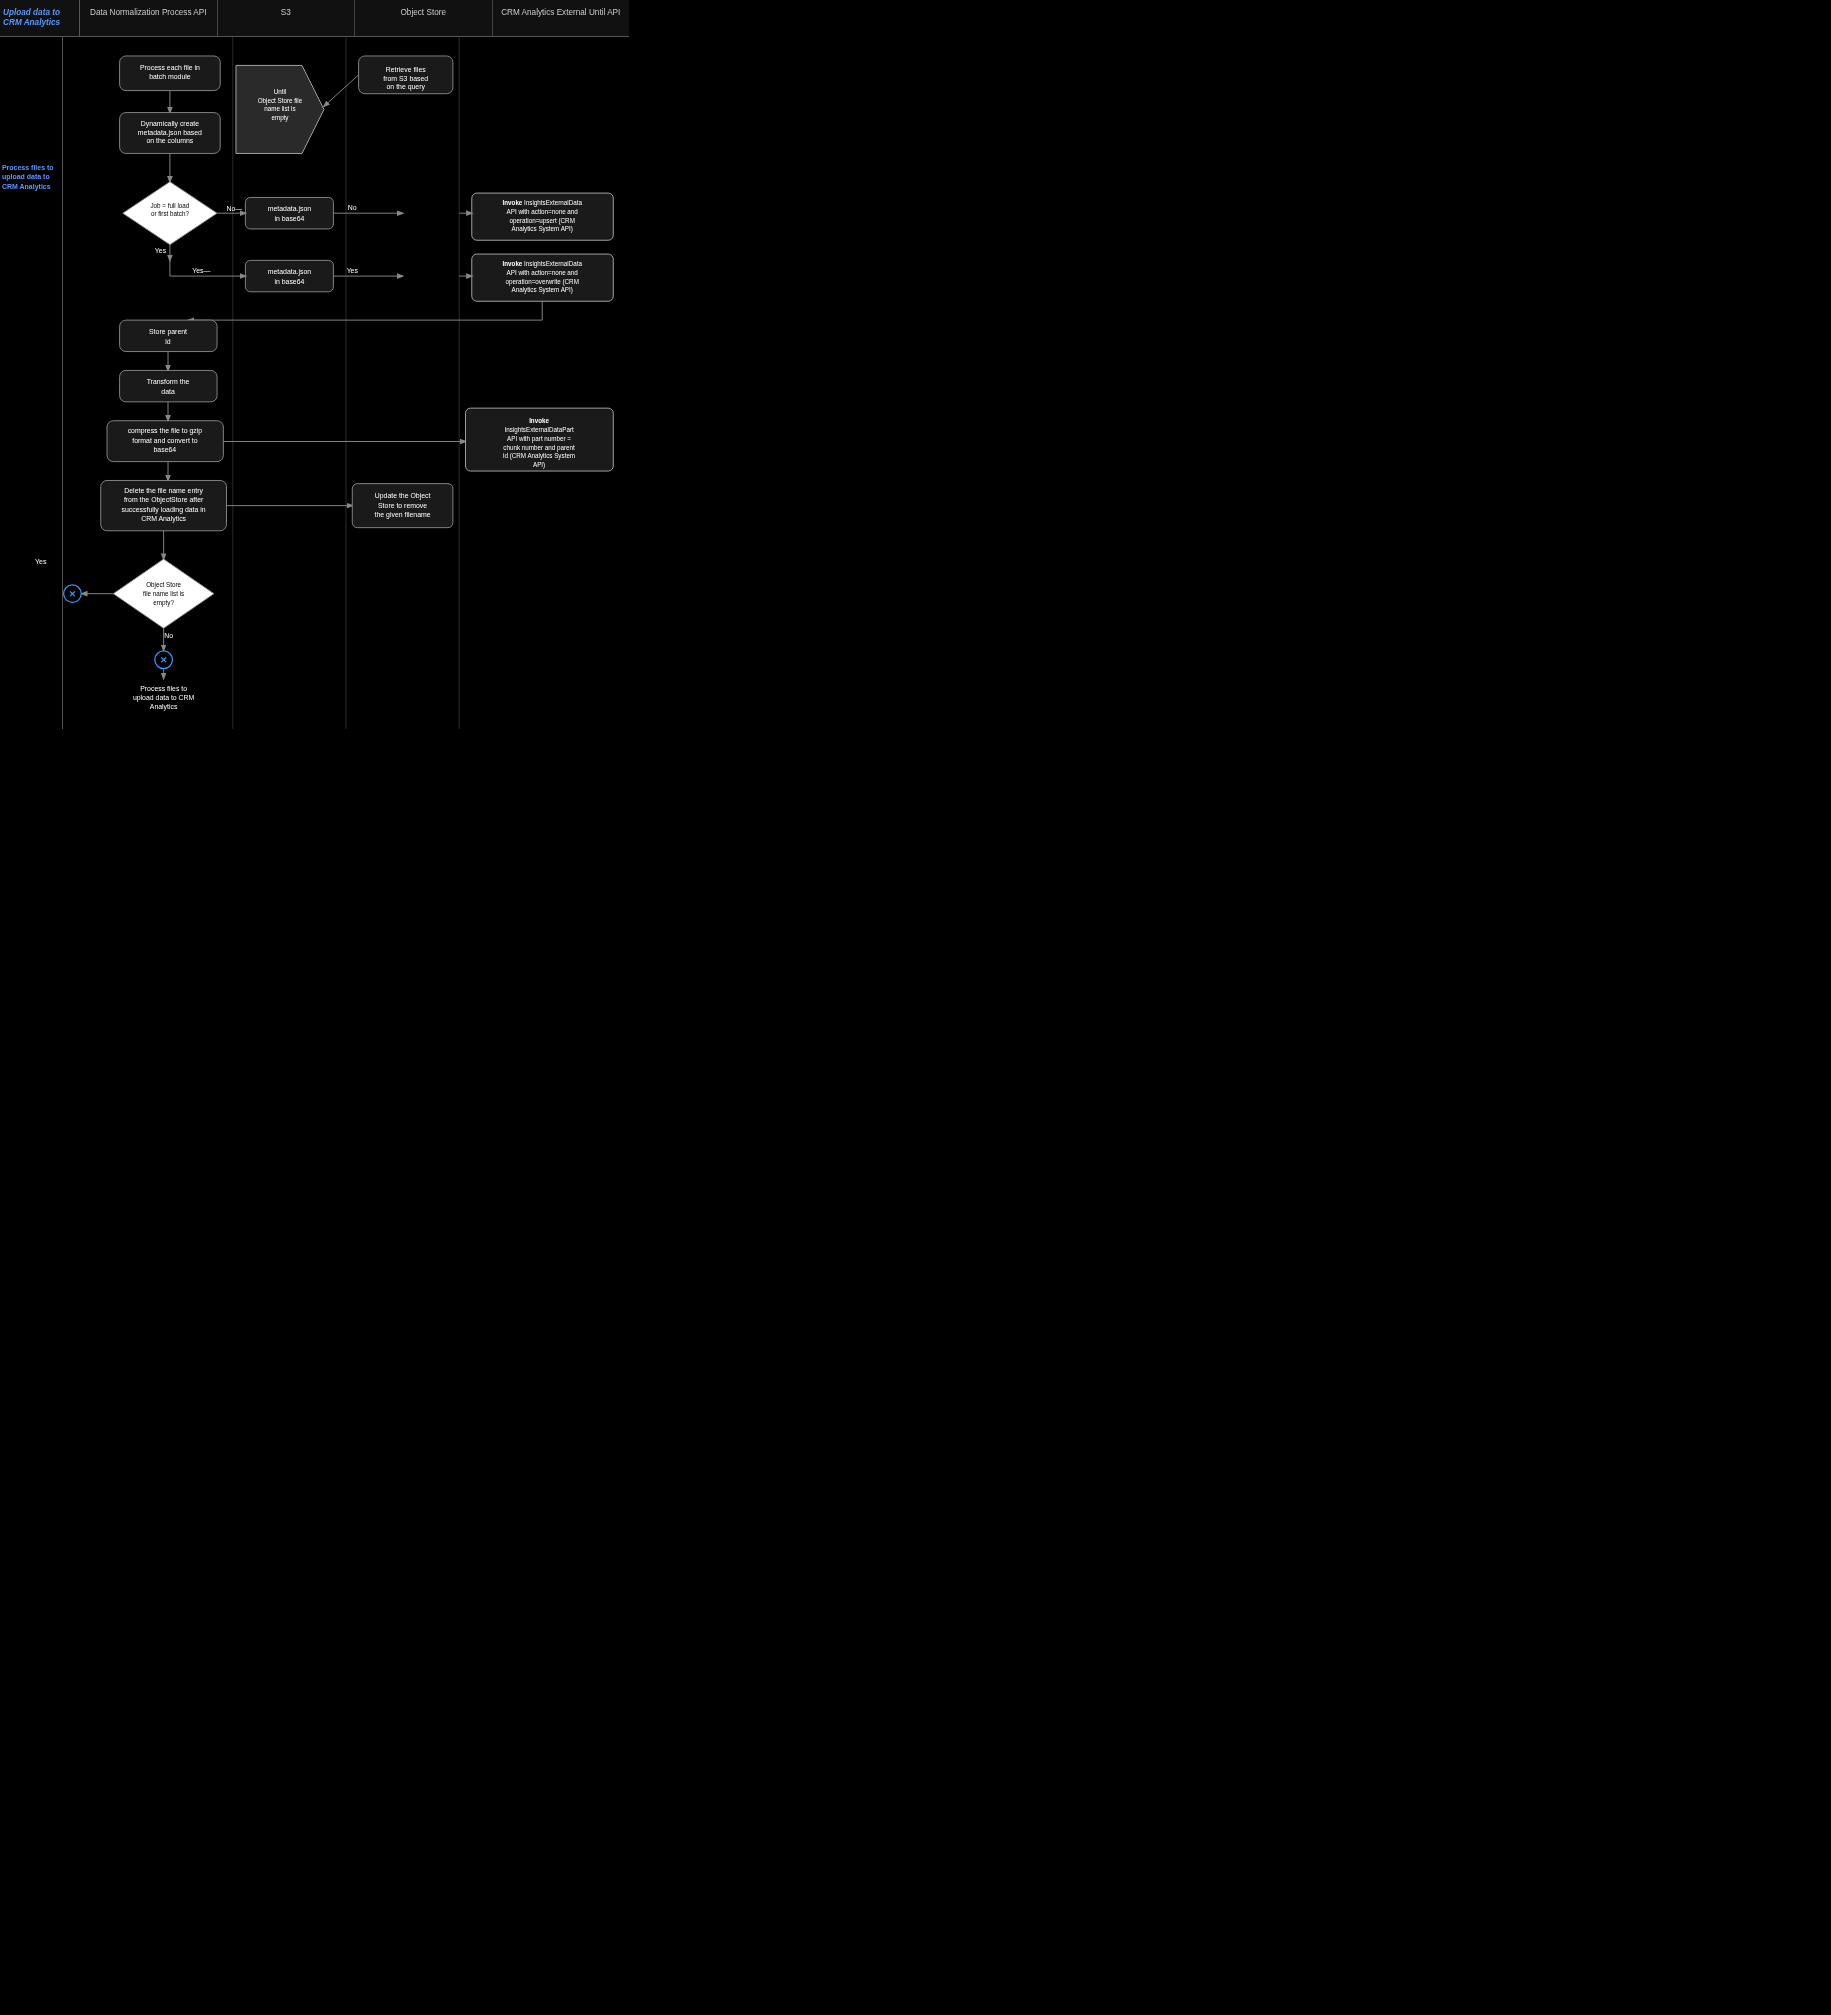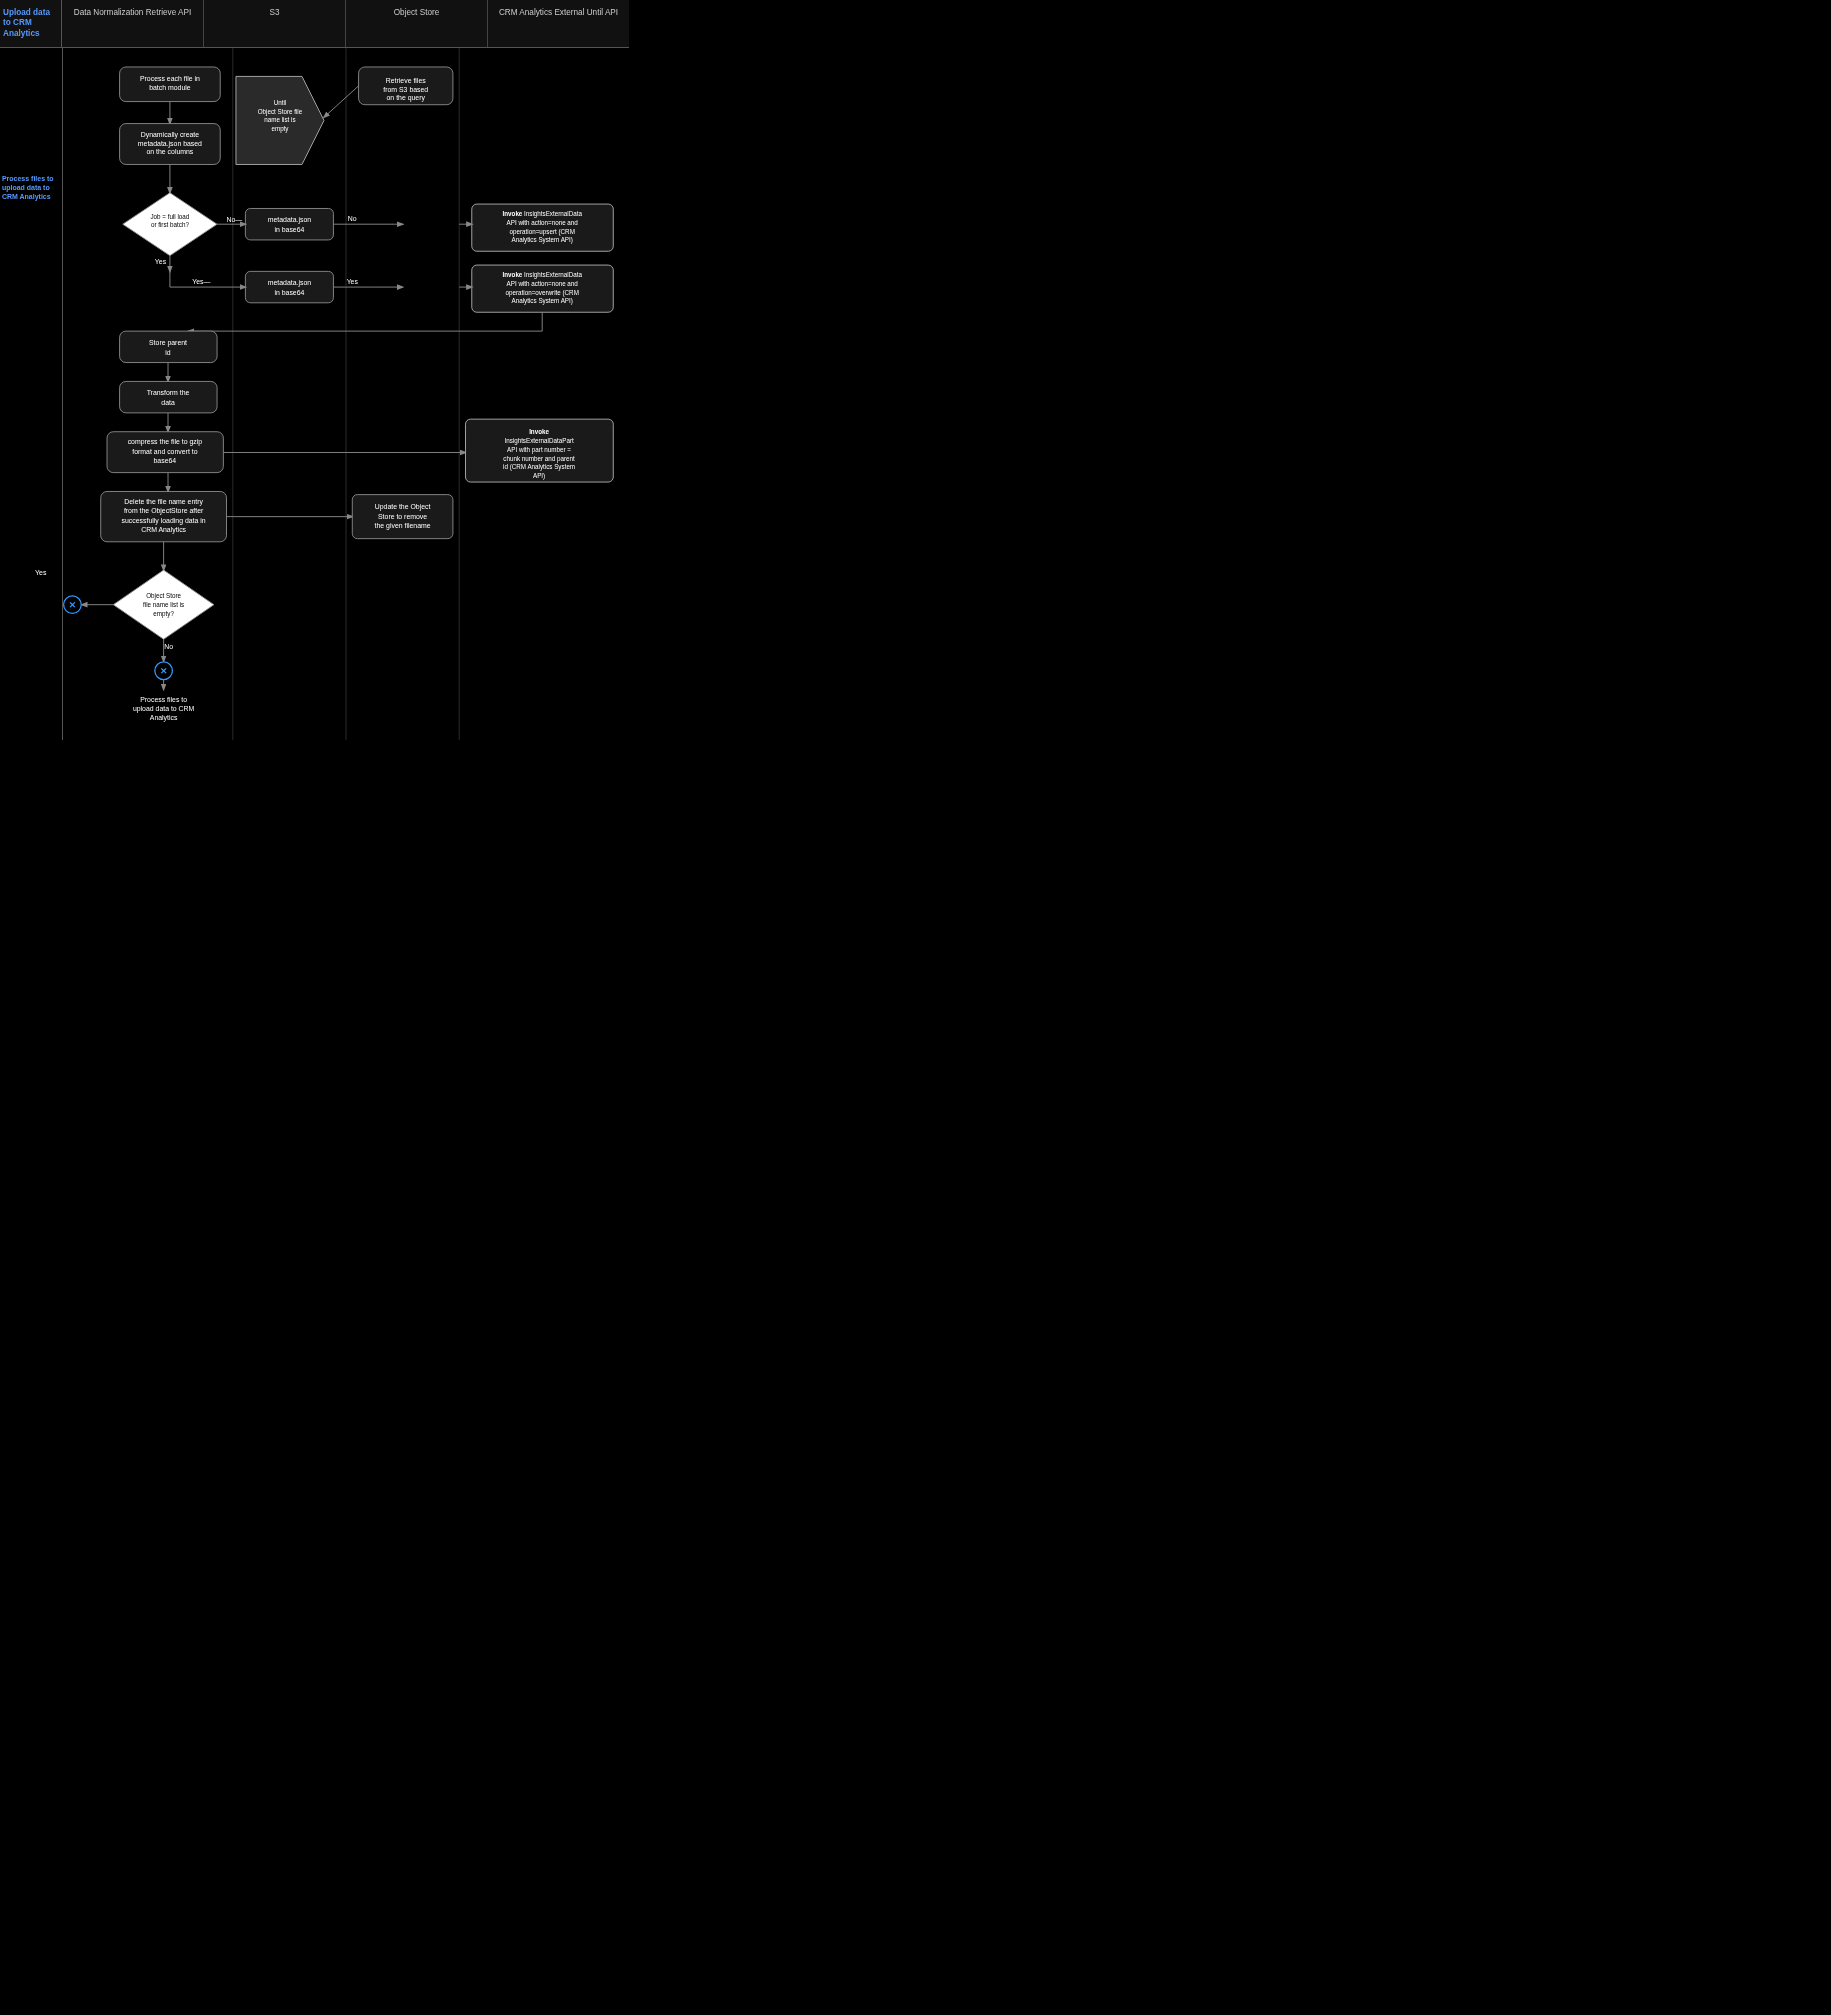--- a/index.html
+++ b/index.html
@@ -13,22 +13,23 @@
     }
 
     
     .header-row {
       display: flex;
       border-bottom: 0.6px solid #555;
       background: #111;
     }
 
     .header-left {
-      width: 62px;
+      width: 80px;
       border-right: 1.3px solid #555;
+      font-style: italic;
     }
 
     .header-cell {
       flex: 1;
       padding: 7.5px 5px;
       text-align: center;
       font-size: 8.2px;
       color: #ccc;
       border-right: 0.6px solid #444;
     }
@@ -57,21 +58,21 @@
   </style>
 </head>
 <body>
 
 <div style="width:629px; background:#000; position:relative;">
 
   <div class="header-row">
     <div class="header-left" style="padding:7.5px 3.1px;">
       <span style="font-size:8.2px;font-weight:bold;color:#5599ff;line-height:1.3;">Upload data to CRM Analytics</span>
     </div>
-    <div class="header-cell">Data Normalization Retrieve API</div>
+    <div class="header-cell">Data Normalization Process API</div>
     <div class="header-cell">S3</div>
     <div class="header-cell">Object Store</div>
     <div class="header-cell">CRM Analytics External Until API</div>
   </div>
 
   <div class="content-area">
 
     <div class="content-left" style="width:63px;">
       <div style="position:absolute;top:126px;left:1.9px;font-size:7px;font-weight:bold;color:#5599ff;line-height:1.3;width:57px;">
         Process files to upload data to CRM Analytics

